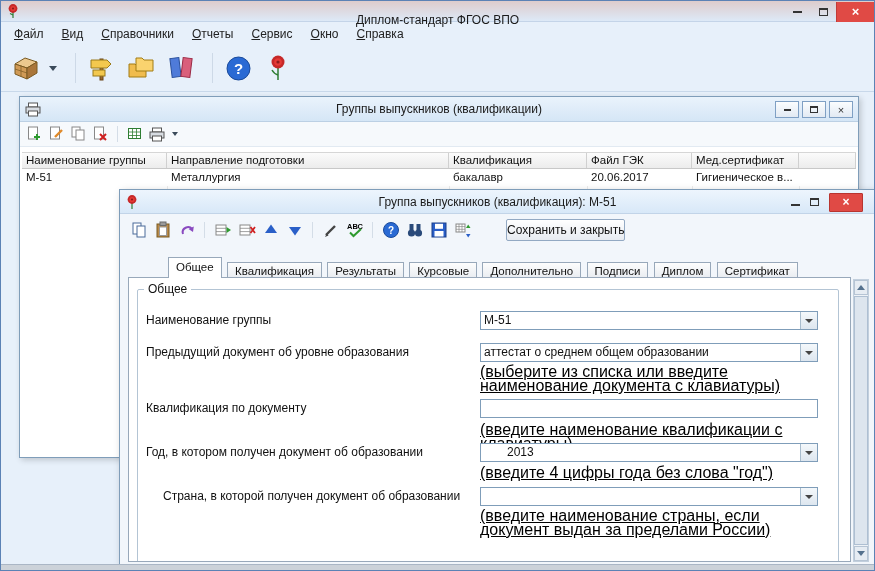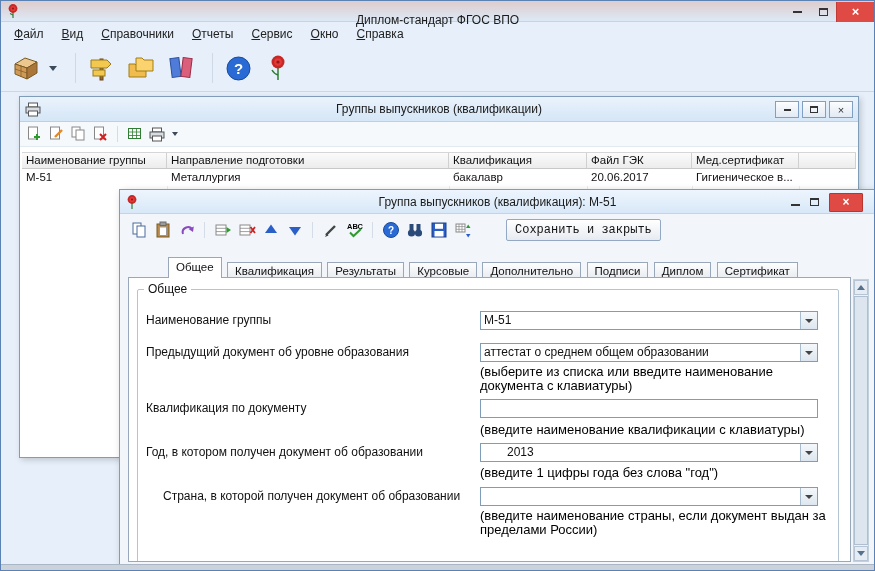--- a/index.html
+++ b/index.html
@@ -58,33 +58,33 @@
   .dialog{position:absolute;left:118px;top:188px;width:757px;height:378px;background:#f2f6fb;
     border:1px solid #7f9db9;box-shadow:3px 3px 8px rgba(0,0,0,.25);z-index:10;}
   .dlg-titlebar{position:absolute;left:0;top:0;right:0;height:24px;
     background:linear-gradient(#edf5fd,#d8e8f8);border-bottom:1px solid #c2d4e8;display:flex;align-items:center;}
   .dlg-title{position:absolute;left:0;right:0;text-align:center;font-size:12px;color:#1a1a1a;}
   .dlg-controls{position:absolute;right:12px;top:0;height:24px;display:flex;align-items:center;gap:10px;z-index:2;}
   .dlg-close{width:34px;height:19px;background:#e04a45;border:1px solid #b83530;border-radius:1px;color:#fff;
     display:flex;align-items:center;justify-content:center;font-size:12px;font-weight:bold;}
   .dlg-toolbar{position:absolute;left:0;top:24px;right:0;height:32px;display:flex;align-items:center;padding-left:8px;gap:3px;}
   .icon18{width:21px;height:20px;display:flex;align-items:center;justify-content:center;cursor:default;}
-  .save-close-btn{margin-left:30px;height:22px;padding:0 8px;font-size:12px;color:#111;
-    background:linear-gradient(#ffffff,#e7ebf1);border:1px solid #93a9c3;border-radius:2px;cursor:default;font-family:Liberation Mono, monospace;}
+  .save-close-btn{margin-left:30px;height:22px;padding:0 0;font-size:12px;color:#111;
+    background:linear-gradient(#ffffff,#e7ebf1);border:1px solid #93a9c3;border-radius:2px;cursor:default;}
   .tabs{position:absolute;left:8px;top:67px;right:30px;height:21px;white-space:nowrap;padding-left:40px;}
   .tab{display:inline-block;height:17px;line-height:16px;padding:0 7px;margin-right:2px;font-size:11.5px;
     border:1px solid #98a8ba;border-bottom:none;background:linear-gradient(#fdfdfd,#e7ebf0);
     position:relative;top:4px;cursor:default;}
   .tab.active{background:#fff;height:21px;top:0;line-height:19px;z-index:3;}
   .dlg-panel{position:absolute;left:8px;top:87px;width:723px;height:285px;background:#fff;
     border:1px solid #98a8ba;overflow:hidden;z-index:2;}
   .groupbox{position:absolute;left:8px;top:4px;width:702px;height:330px;border:1px solid #b3c4d4;border-radius:2px;margin:0;padding:0;}
   .groupbox legend{font-size:12px;padding:0 4px;margin-left:6px;}
   .f-label{position:absolute;left:8px;font-size:12px;line-height:19px;white-space:nowrap;}
-  .f-hint{position:absolute;left:342px;width:352px;font-size:13px;line-height:14px;color:#000;}
+  .f-hint{position:absolute;left:342px;width:352px;font-size:16px;line-height:14px;color:#000;text-decoration:underline;}
   .combo,.textbox{position:absolute;left:342px;width:338px;height:19px;border:1px solid #7f9db9;background:#fff;display:flex;}
   .combo-text{flex:1;font-size:12px;line-height:17px;padding:0 3px;overflow:hidden;white-space:nowrap;}
   .combo-arrow{width:17px;background:linear-gradient(#f4f8fb,#dde6ef);border-left:1px solid #a8bccd;
     display:flex;align-items:center;justify-content:center;cursor:default;}
   .combo-arrow::after{content:"";width:0;height:0;border-left:4px solid transparent;border-right:4px solid transparent;border-top:4px solid #444;}
   .textbox input{flex:1;border:none;outline:none;font-family:inherit;font-size:12px;padding:0 3px;background:transparent;}
   
   .vscroll{position:absolute;left:733px;top:89px;width:16px;height:283px;background:#eef2f7;border:1px solid #c2cfdd;}
   .sb-btn{position:absolute;left:0;width:14px;height:15px;background:#e6ecf3;border:1px solid #b6c4d4;
     display:flex;align-items:center;justify-content:center;}
@@ -413,21 +413,21 @@
         <span class="textbox" style="top:103px;">
           <input type="text" value="" style="">
         </span>
         <span class="f-hint" style="top:127px;">(введите наименование квалификации с клавиатуры)</span>
 
         <span class="f-label" style="top:147px;">Год, в котором получен документ об образовании</span>
         <span class="combo" style="top:147px;padding-left:23px;">
           <span class="combo-text">2013</span>
           <span class="combo-arrow"></span>
         </span>
-        <span class="f-hint" style="top:170px;">(введите 1 цифры года без слова "год")</span>
+        <span class="f-hint" style="top:170px;">(введите 4 цифры года без слова "год")</span>
 
         <span class="f-label" style="top:191px;margin-left:17px;">Страна, в которой получен документ об образовании</span>
         <span class="combo" style="top:191px;">
           <span class="combo-text"></span>
           <span class="combo-arrow"></span>
         </span>
         <span class="f-hint" style="top:213px;">(введите наименование страны, если документ выдан за пределами России)</span>
       </fieldset>
     </div>
 

